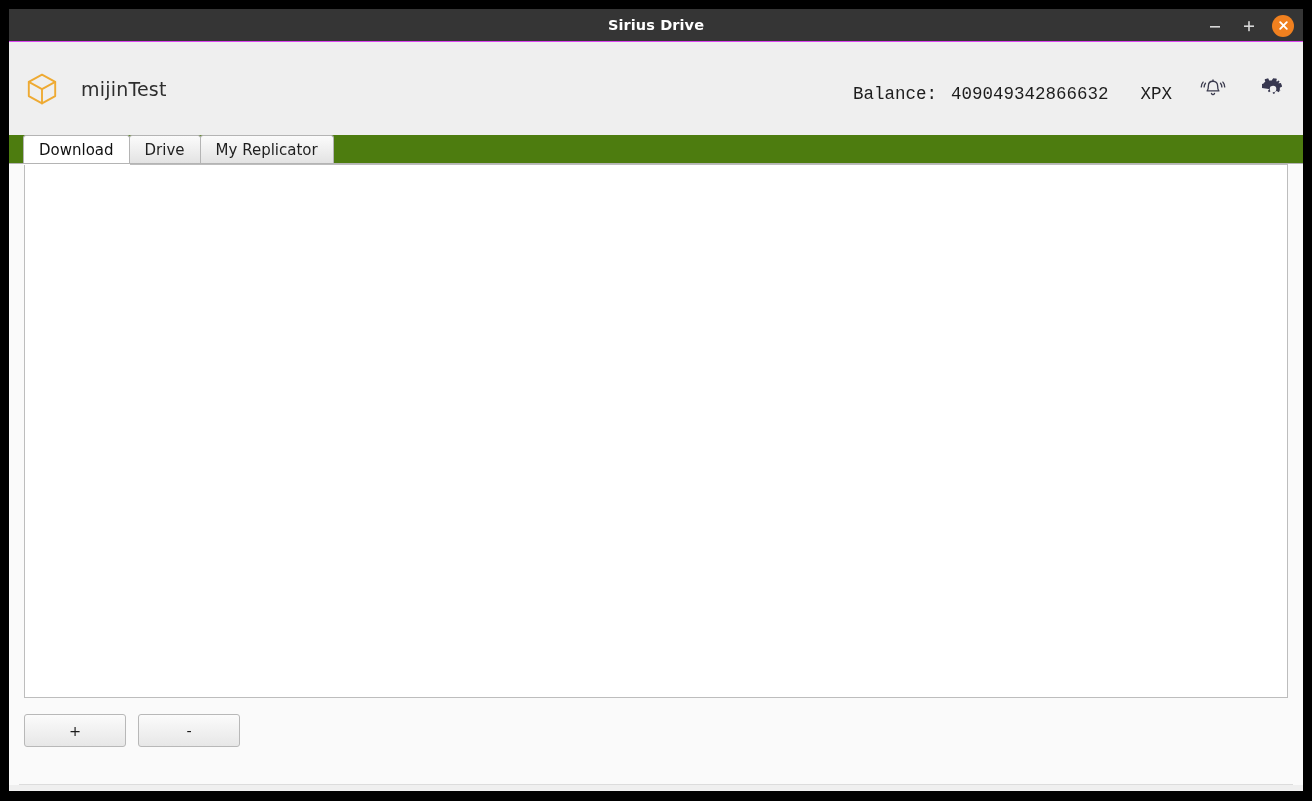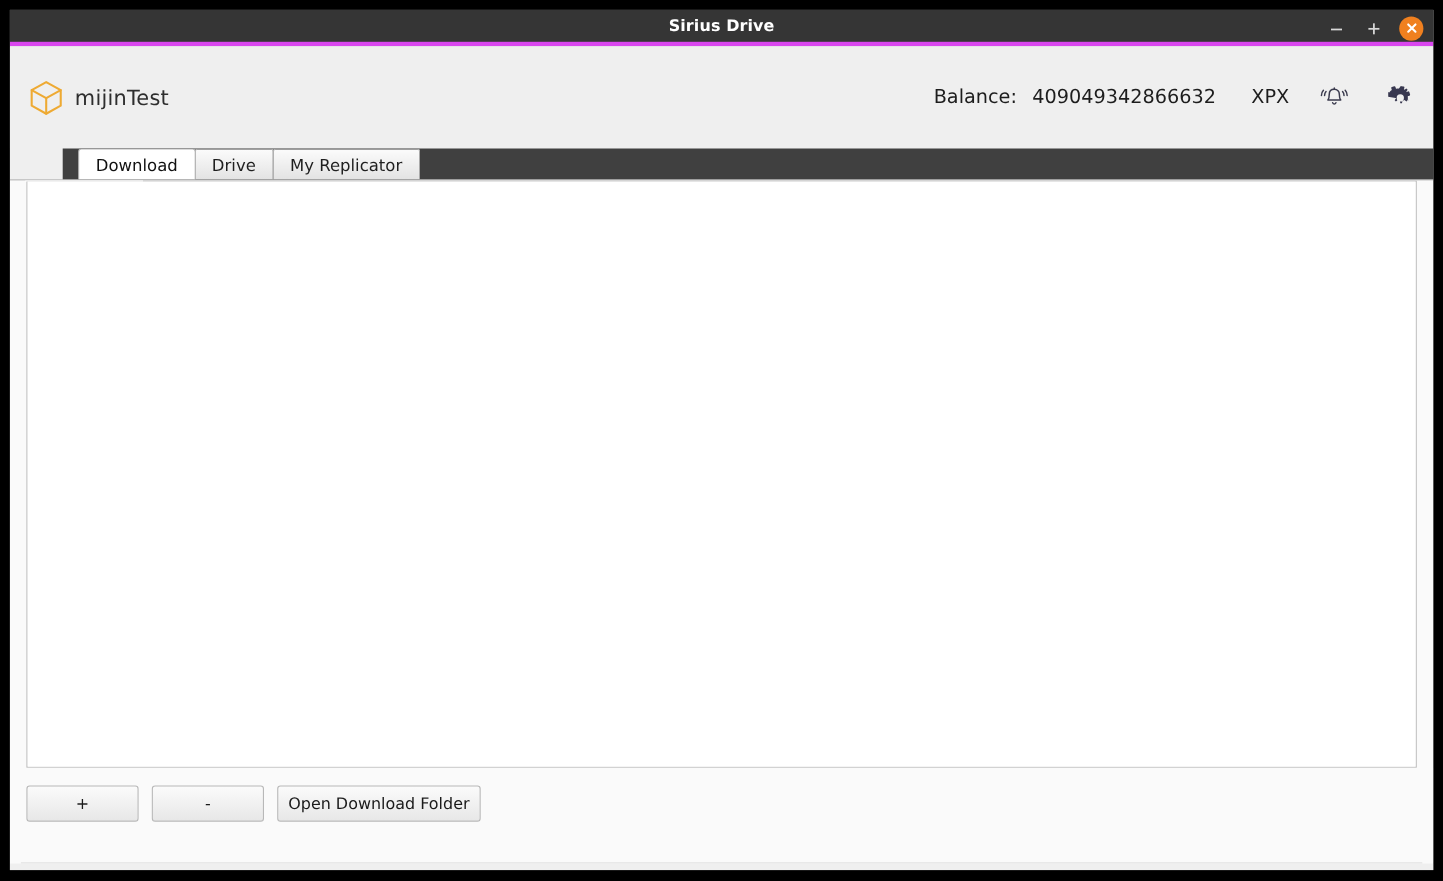--- a/index.html
+++ b/index.html
@@ -31,21 +31,21 @@
     flex-direction: column;
     overflow: hidden;
   }
 
   
   #titlebar {
     position: relative;
     height: 33px;
     min-height: 33px;
     background: #353535;
-    border-bottom: 4px solid #d946ef;
+    border-bottom: 1px solid #d946ef;
     display: flex;
     align-items: center;
     justify-content: center;
   }
   #titlebar-title {
     color: #ffffff;
     font-size: 14.5px;
     font-weight: bold;
     letter-spacing: .1px;
   }
@@ -82,32 +82,33 @@
     height: 93px;
     min-height: 93px;
     background: #efefef;
     display: flex;
     align-items: center;
     padding: 0 15px 0 18px;
   }
   #brand {
     display: flex;
     align-items: center;
-    gap: 11px;
+    gap: 24px;
   }
   #logo-cube { display: block; }
   #brand-name {
     font-size: 19px;
     color: #2e2e2e;
     letter-spacing: .2px;
   }
   #header-right {
     margin-left: auto;
     display: flex;
-    align-items: center;
+    align-items: flex-end;
+    font-family: Liberation Mono, monospace;
   }
   #balance-block {
     display: flex;
     align-items: baseline;
     color: #1d1d1d;
     font-size: 17.5px;
     white-space: nowrap;
   }
   #balance-label { margin-right: 14px; }
   #balance-value { margin-right: 32px; }
@@ -126,23 +127,22 @@
   }
 
   
   #tabbar {
     position: relative;
     height: 28px;
     min-height: 28px;
     display: flex;
     align-items: flex-end;
     padding-left: 14px;
-    background: #404040;
+    background: #4d7c0f;
     z-index: 3;
-    margin-left: 48px;
   }
   .tab {
     height: 28px;
     padding: 0 15px;
     display: flex;
     align-items: center;
     font-size: 15px;
     color: #1f1f1f;
     border: 1px solid #b4b4b4;
     border-bottom: none;
@@ -344,23 +344,20 @@
         <div id="list-inner"></div>
       </div>
 
       <div id="bottom-bar">
         <div class="btn" id="btn-plus">
           <span>+</span>
         </div>
         <div class="btn" id="btn-minus">
           <span>-</span>
         </div>
-        <div class="btn" id="btn-open-folder">
-          <span>Open Download Folder</span>
-        </div>
       </div>
 
       <div id="footer-sep"></div>
       <div id="footer-strip"></div>
 
     </div>
 
   </div>
 </div>
 

